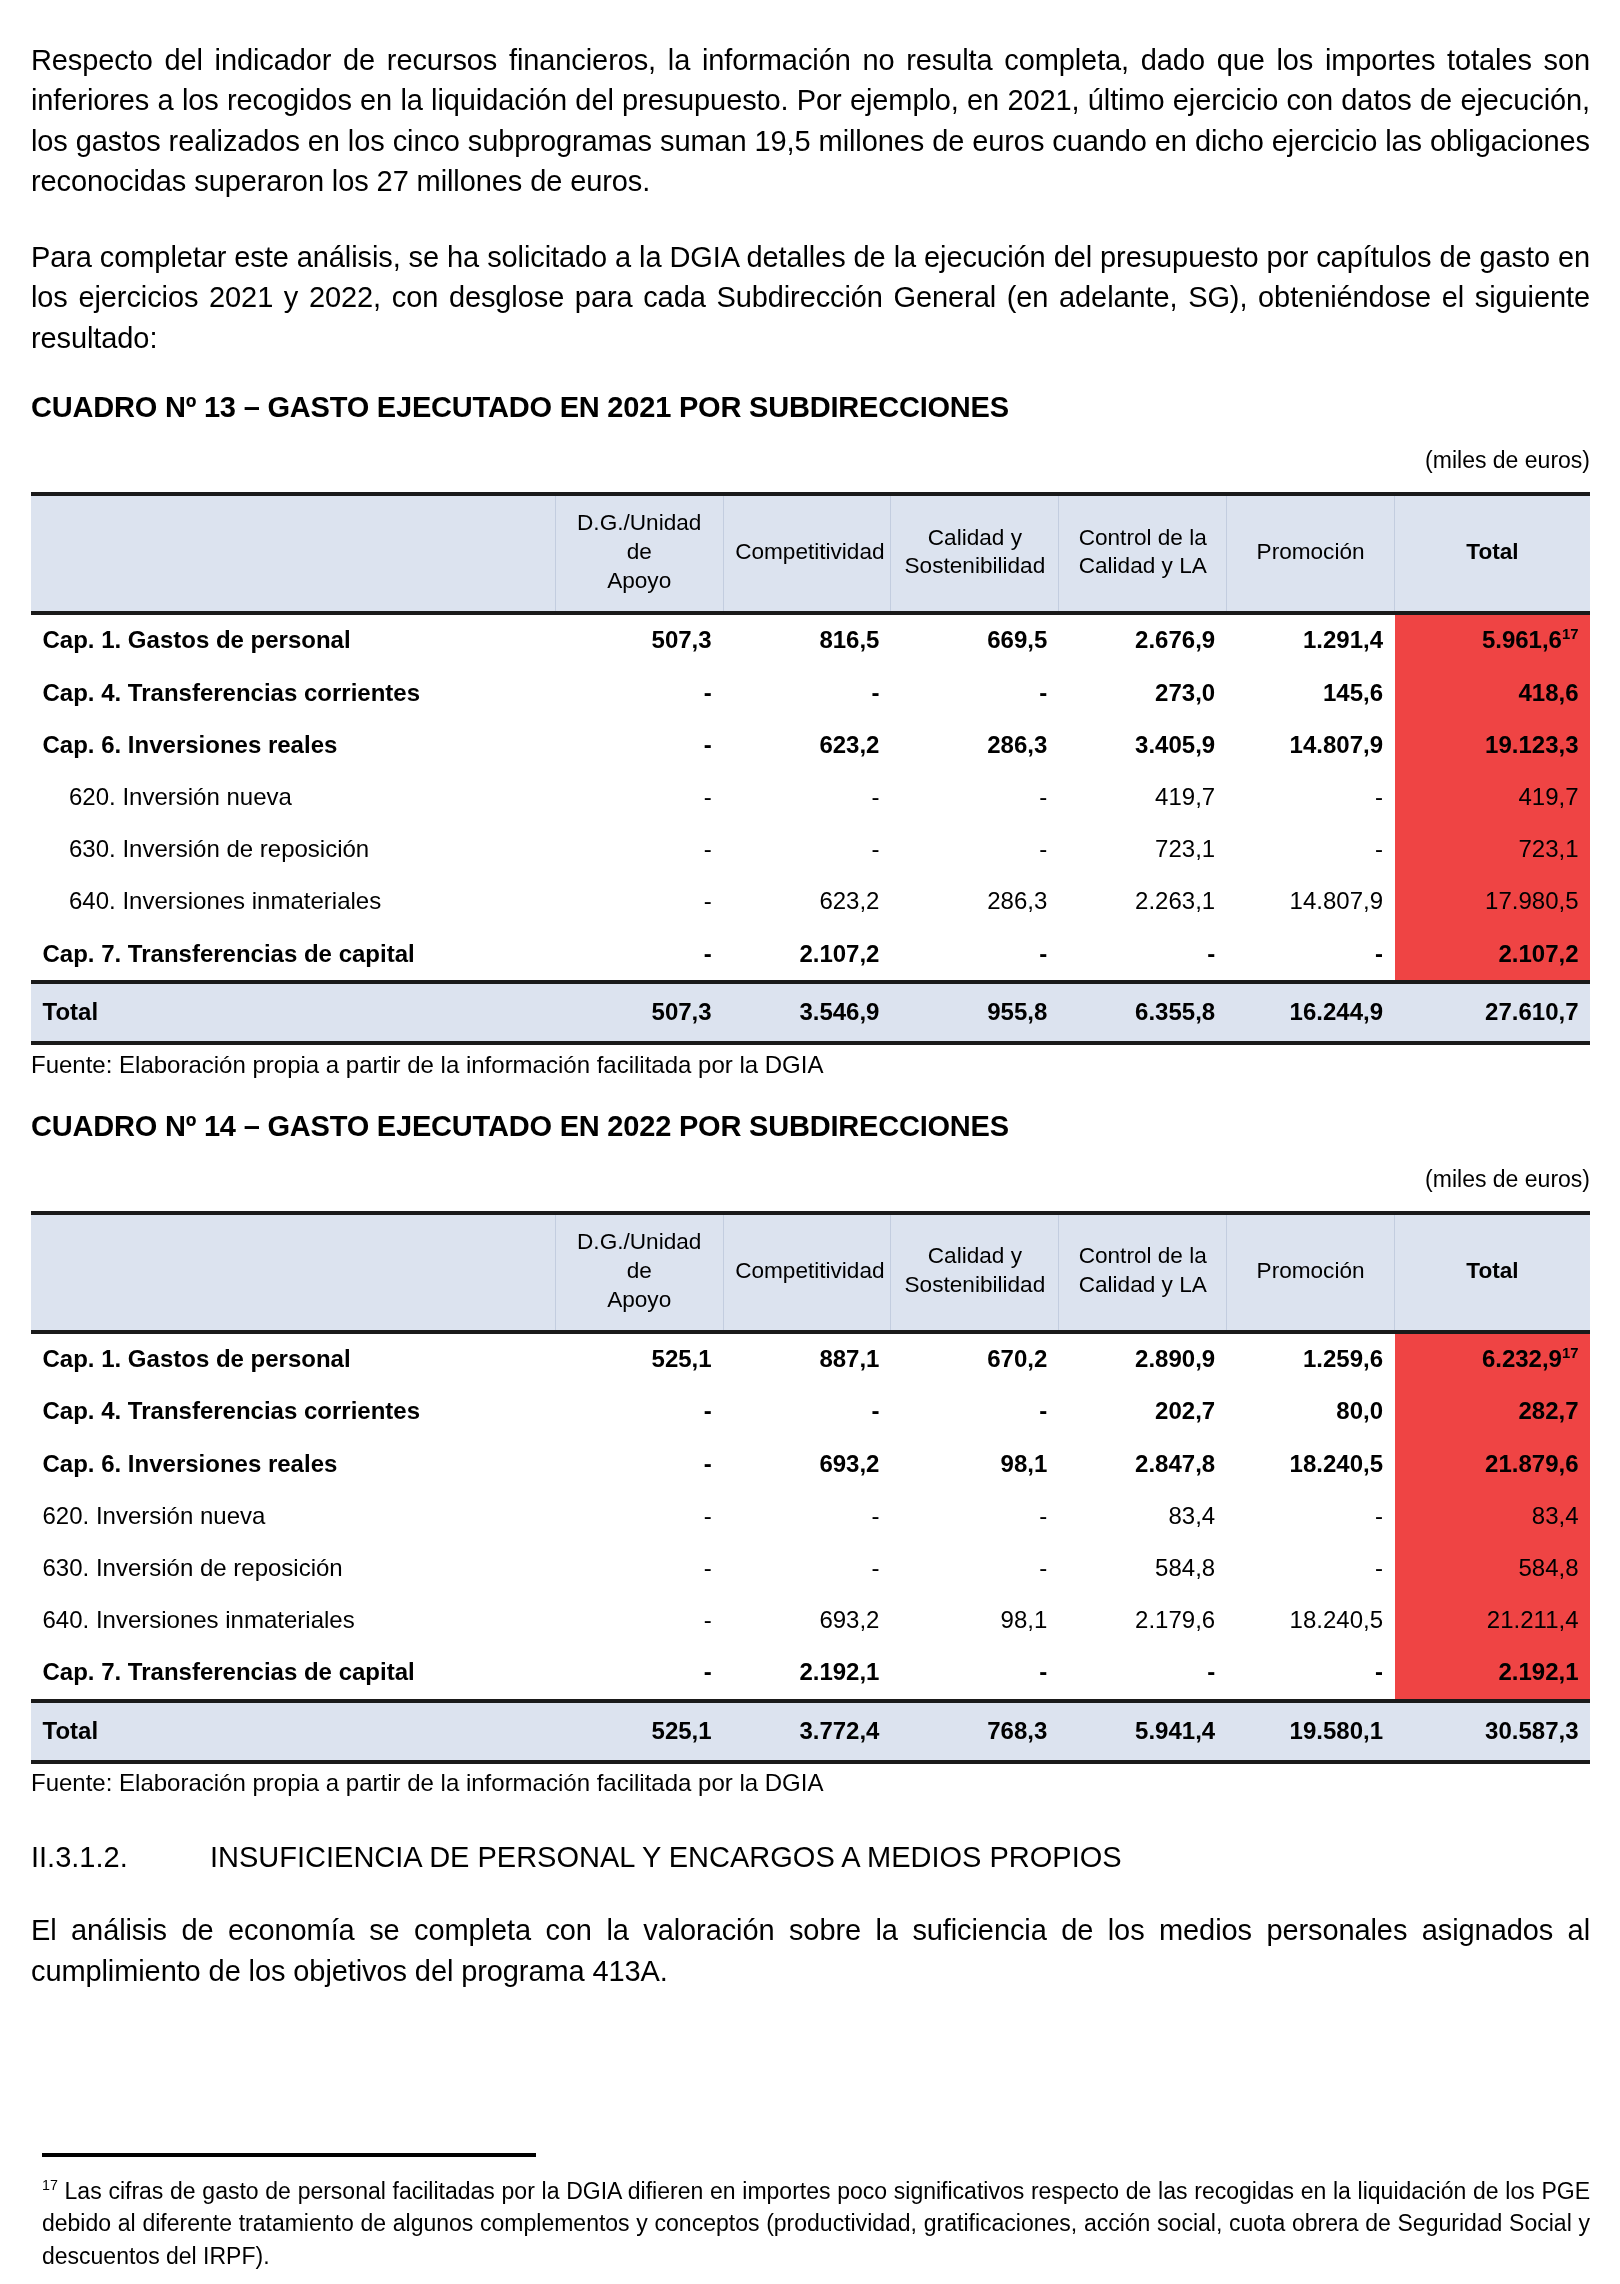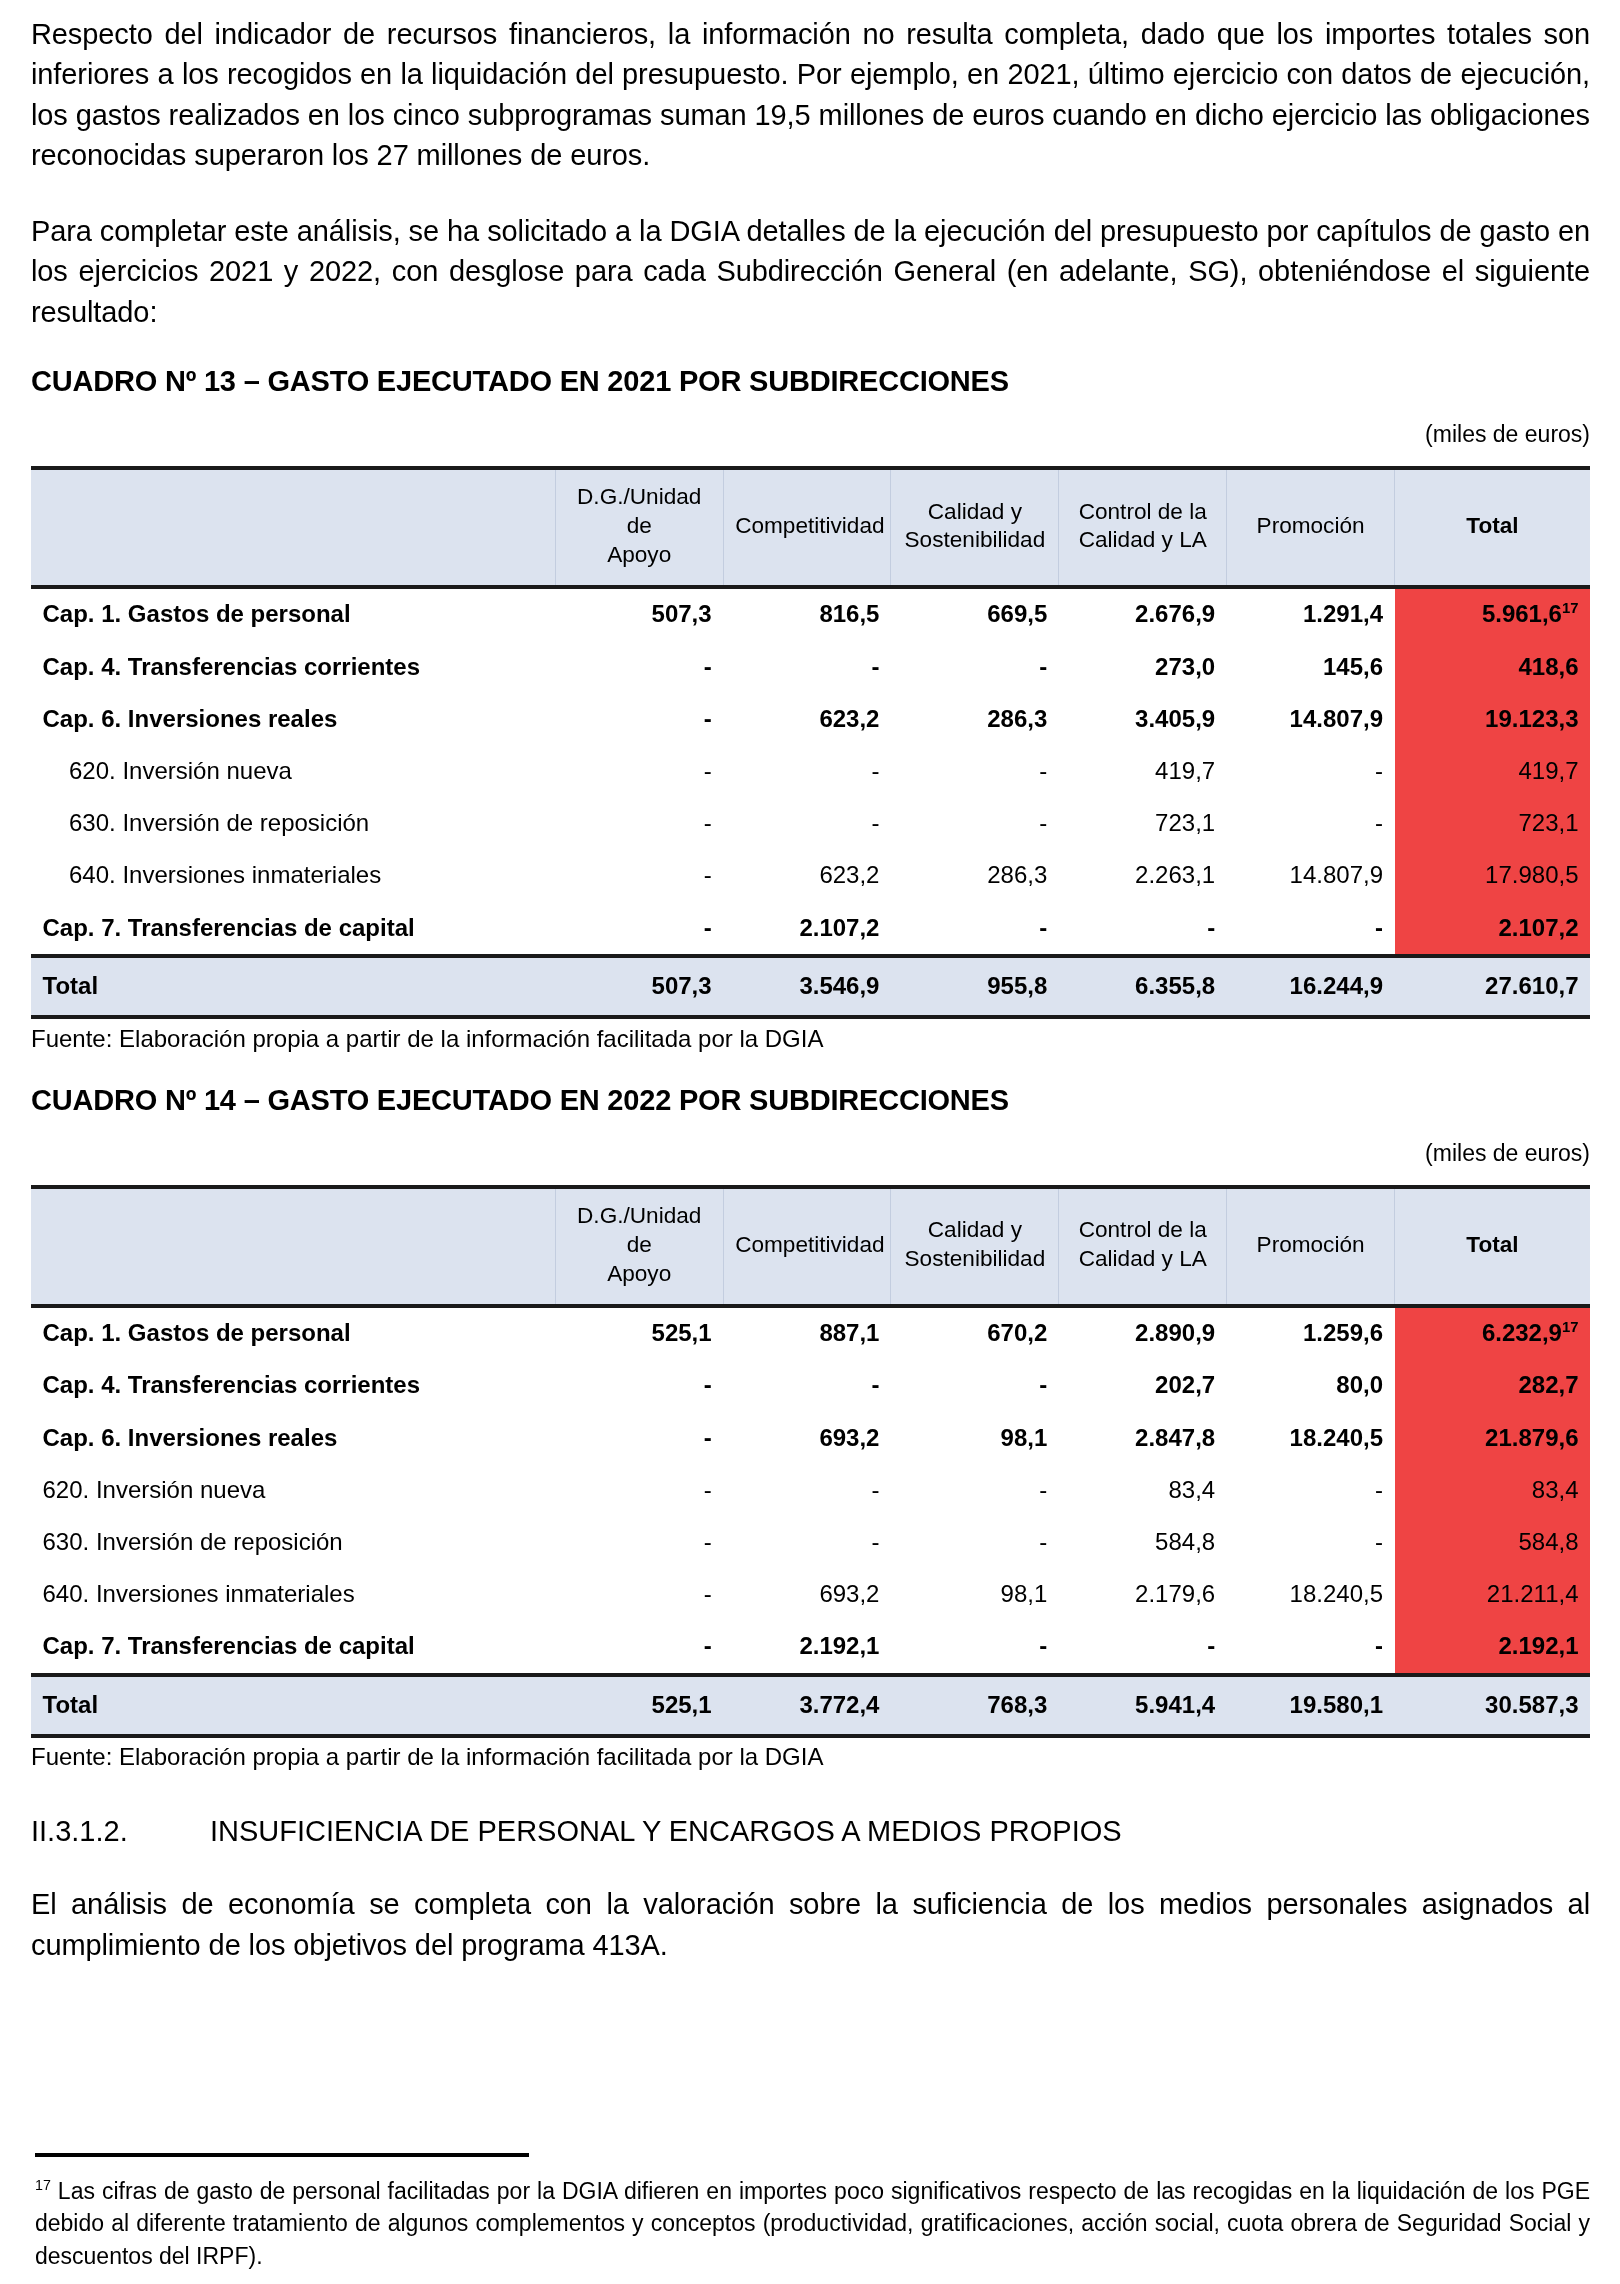--- a/index.html
+++ b/index.html
@@ -13,21 +13,21 @@
     min-height: 2284px;
     font-family: "Liberation Sans", sans-serif;
     color: #000000;
     position: relative;
     -webkit-font-smoothing: antialiased;
   }
   .page {
     box-sizing: border-box;
     width: 1621px;
     min-height: 2284px;
-    padding: 14px 31px 0 31px;
+    padding: 40px 31px 0 31px;
     position: relative;
   }
 
   
   p.body-text {
     margin: 0 0 36px 0;
     font-size: 29px;
     line-height: 1.39;
     text-align: justify;
     text-justify: inter-word;
@@ -126,21 +126,21 @@
     font-weight: normal;
     letter-spacing: 0px;
     display: flex;
     gap: 14px;
   }
   h2.section-heading .num { display: inline-block; width: 165px; }
 
   
   .footnote-area {
     position: absolute;
-    left: 35px;
+    left: 42px;
     right: 31px;
     bottom: 11.5px;
   }
   .footnote-rule {
     width: 494px;
     height: 0;
     border-top: 4.1px solid #000;
     margin: 0 0 18px 0;
   }
   .footnote-text {

